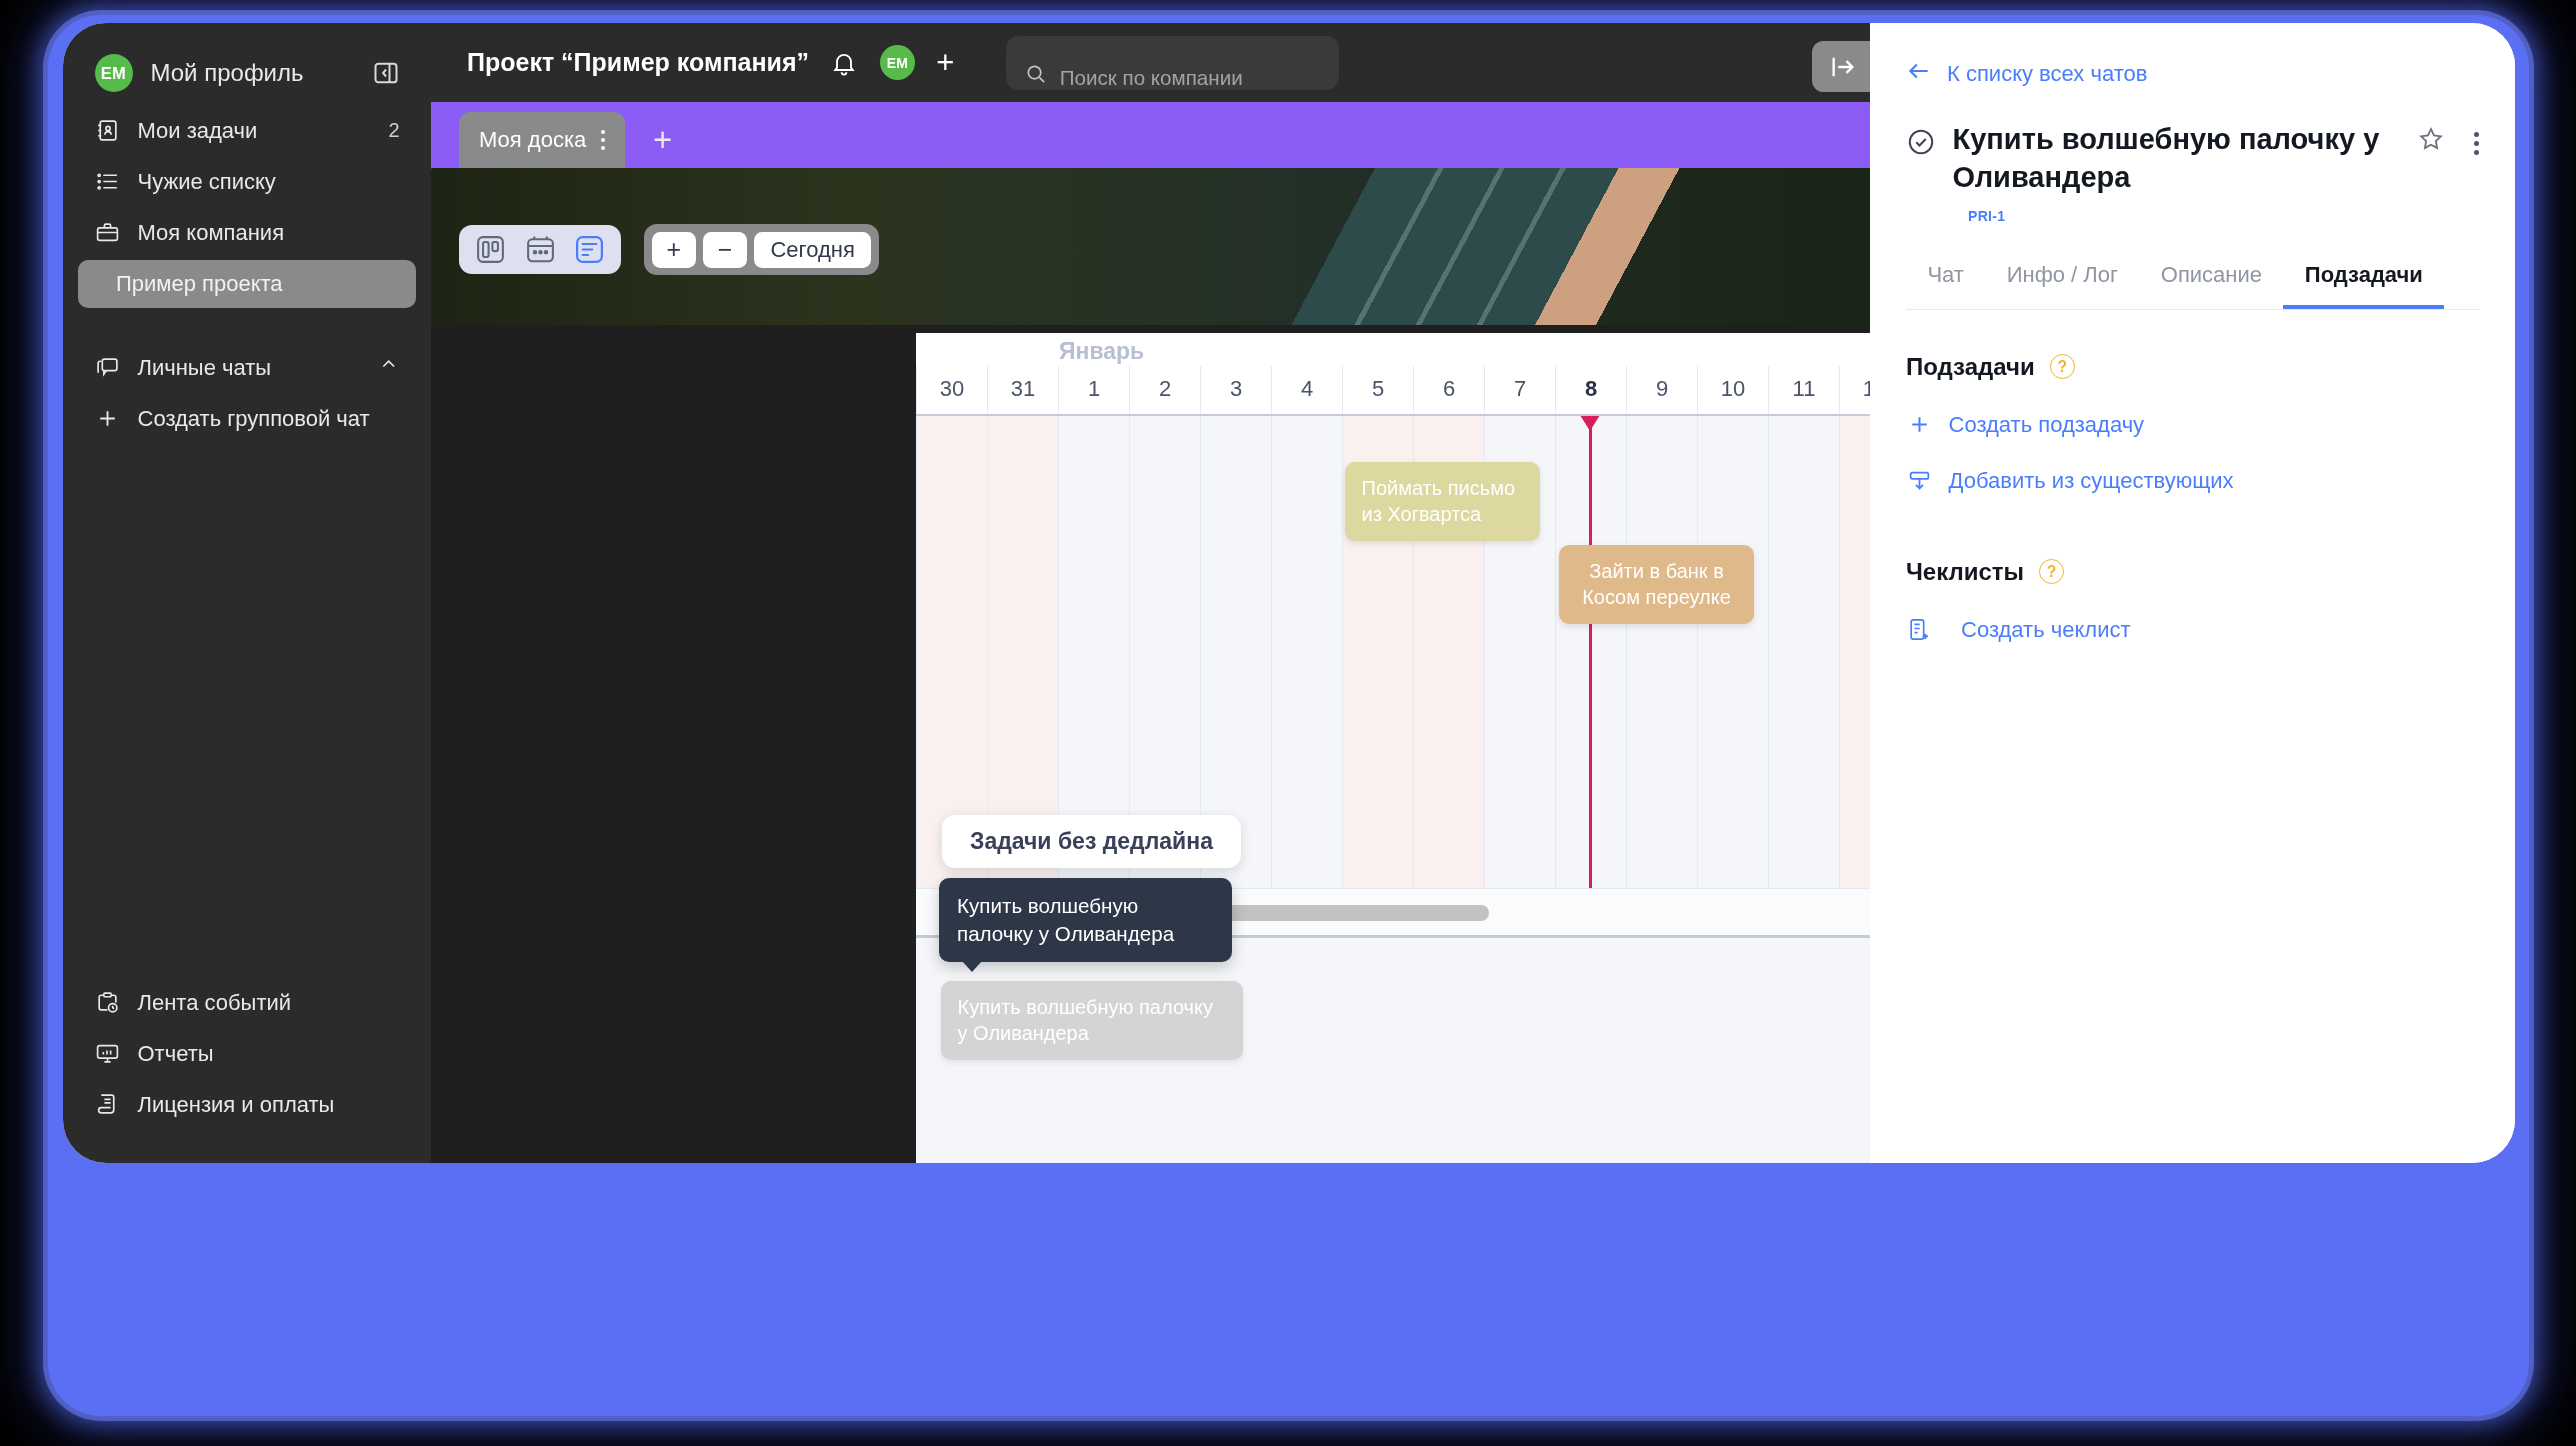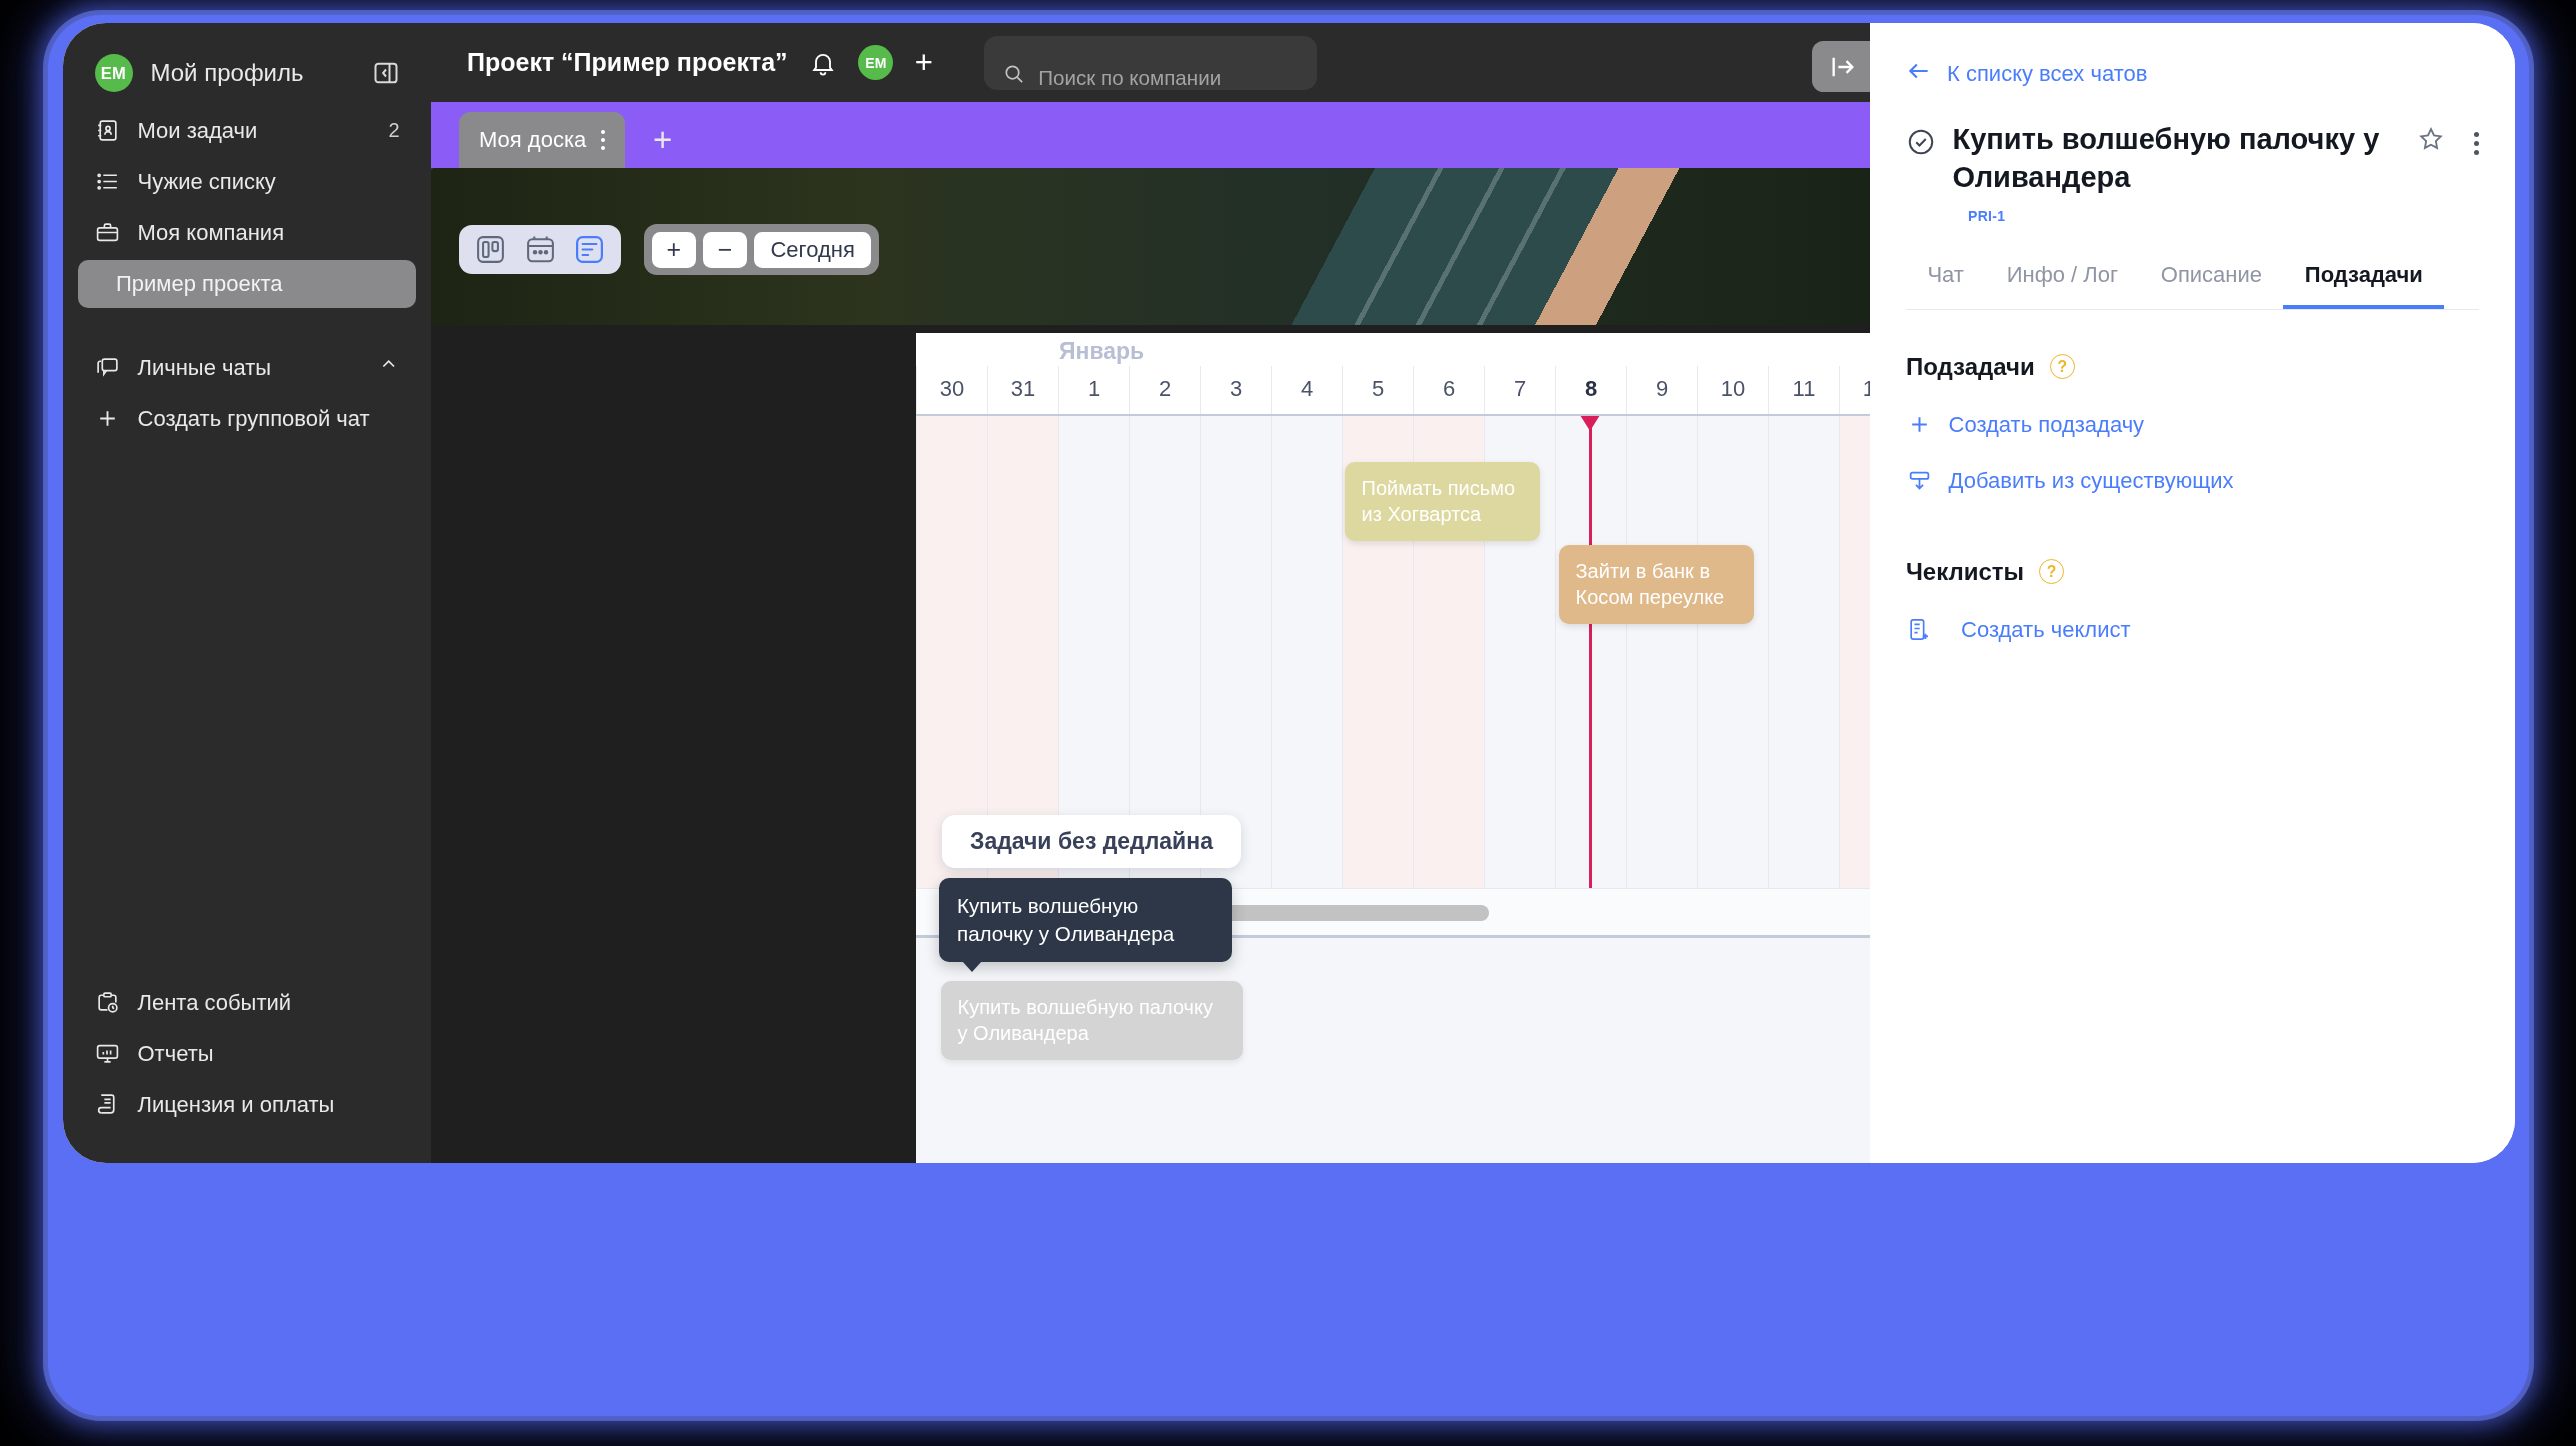--- a/index.html
+++ b/index.html
@@ -319,21 +319,21 @@
       </div>
 
     </div>
   </aside>
 
   <section id="main">
 
     <div class="photo-bg"></div>
 
     <div class="topbar">
-      <span class="proj-title">Проект “Пример проекта”</span>
+      <span class="proj-title">Проект “Пример компания”</span>
       <span class="bell">
         <svg width="28" height="28" viewBox="0 0 24 24" fill="none" stroke="#fff" stroke-width="1.6">
           <path d="M18 16V11a6 6 0 10-12 0v5l-1.5 2h15L18 16z"></path>
             <path d="M10 20a2 2 0 004 0"></path>
         </svg>
       </span>
       <span class="av-sm">EM</span>
       <span class="plus-ic">+</span>
 
       <div class="search-box">
@@ -440,21 +440,21 @@
             <div class="col weekend"></div>
           </div>
 
         <div class="todayline" id="today-line" style="left: 673px;">
           <span class="tri"></span>
         </div>
 
         <div class="bar" id="bar0" style="left: 429px; top: 46px; width: 195px; height: 79px; background: rgb(221, 216, 160);">
           <span>Поймать письмо из Хогвартса</span>
         </div>
-        <div class="bar" id="bar1" style="left: 643px; top: 129px; width: 195px; height: 79px; background: rgb(223, 185, 138);">
+        <div class="bar" id="bar1" style="left: 643px; top: 129px; width: 195px; height: 79px; background: rgb(223, 185, 138); text-align: center;">
           <span>Зайти в банк в Косом переулке</span>
         </div>
 
         <div class="nodl-pill" style="left:26px; top:399px;">Задачи без дедлайна</div>
 
         <div class="hscroll-track" style="top:472px;">
           <div class="hscroll-thumb" style="left:265px; top:15.7px; width:308px;"></div>
         </div>
 
         <div class="g-divider" style="top:519px;"></div>

